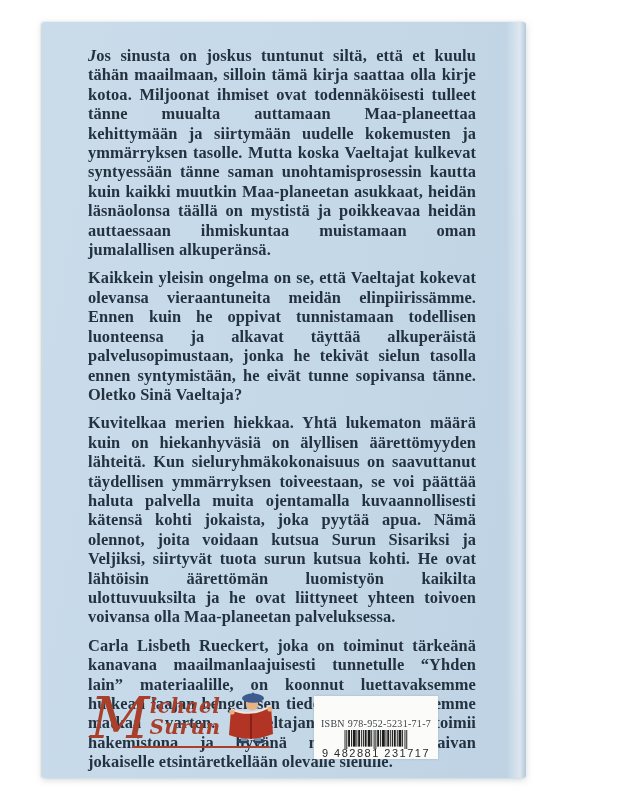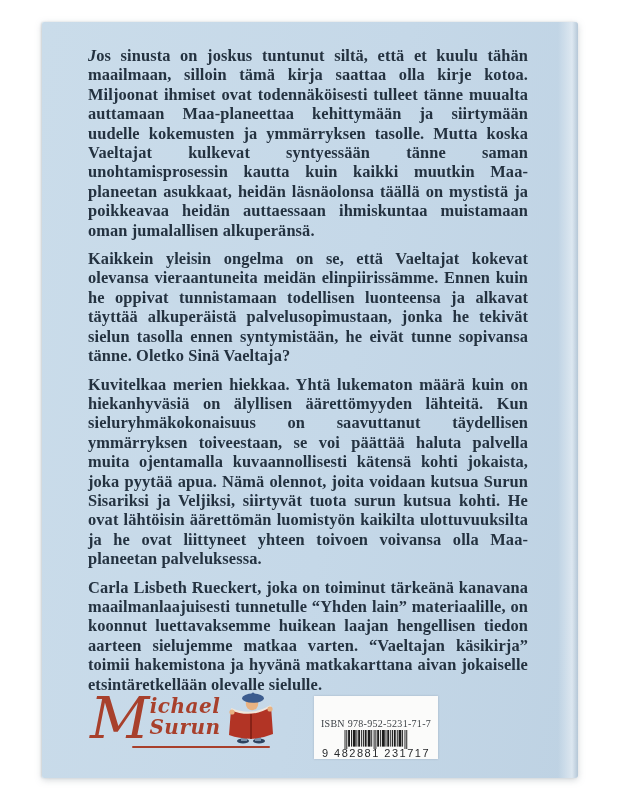--- a/index.html
+++ b/index.html
@@ -13,21 +13,21 @@
   body{
     background:#ffffff;
     font-family:"Liberation Serif", serif;
     position:relative;
     overflow:hidden;
   }
   
   .book{
     position:absolute;
     left:42px; top:22px;
-    width:536px; height:756px;
+    width:484px; height:756px;
     background:linear-gradient(100deg,#cadcea 0%, var(--cover-blue,#c5d8e8) 55%, #bed2e3 100%);
     border-radius:2px 3px 3px 2px;
     box-shadow:0 2px 7px rgba(130,140,150,.35), -1px 0 2px rgba(120,130,140,.25);
   }
   
   .book::after{
     content:"";
     position:absolute; top:0; right:0;
     width:20px; height:100%;
     background:linear-gradient(90deg, rgba(255,255,255,0) 0%, rgba(255,255,255,.45) 70%, rgba(173,190,205,.55) 100%);

